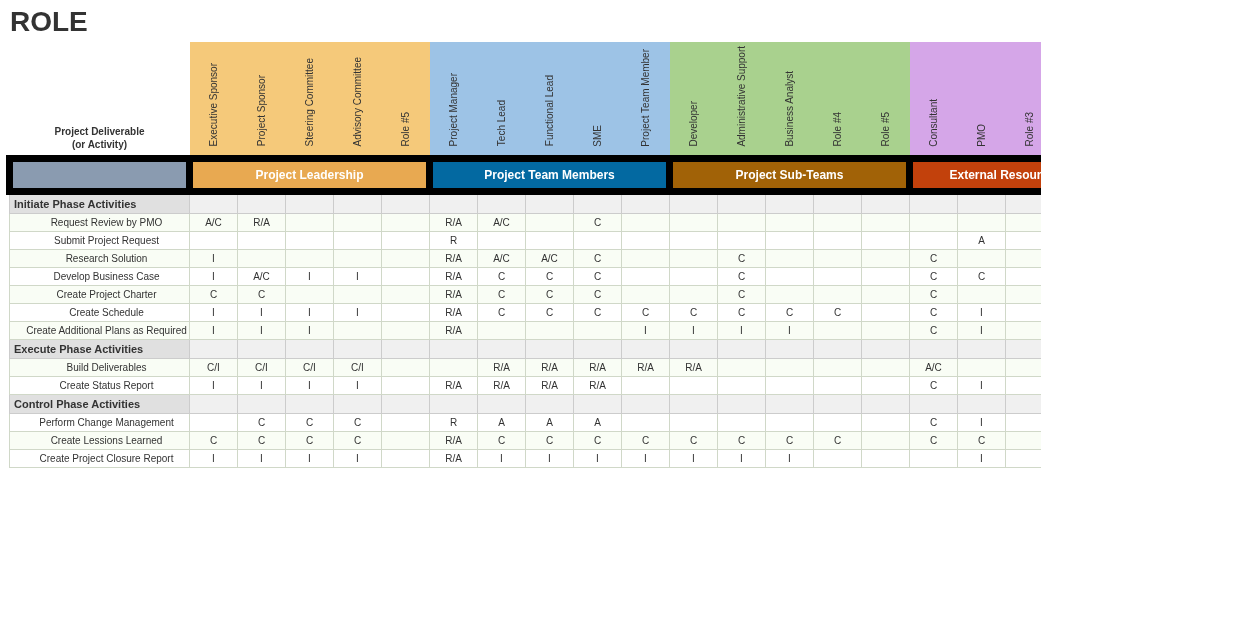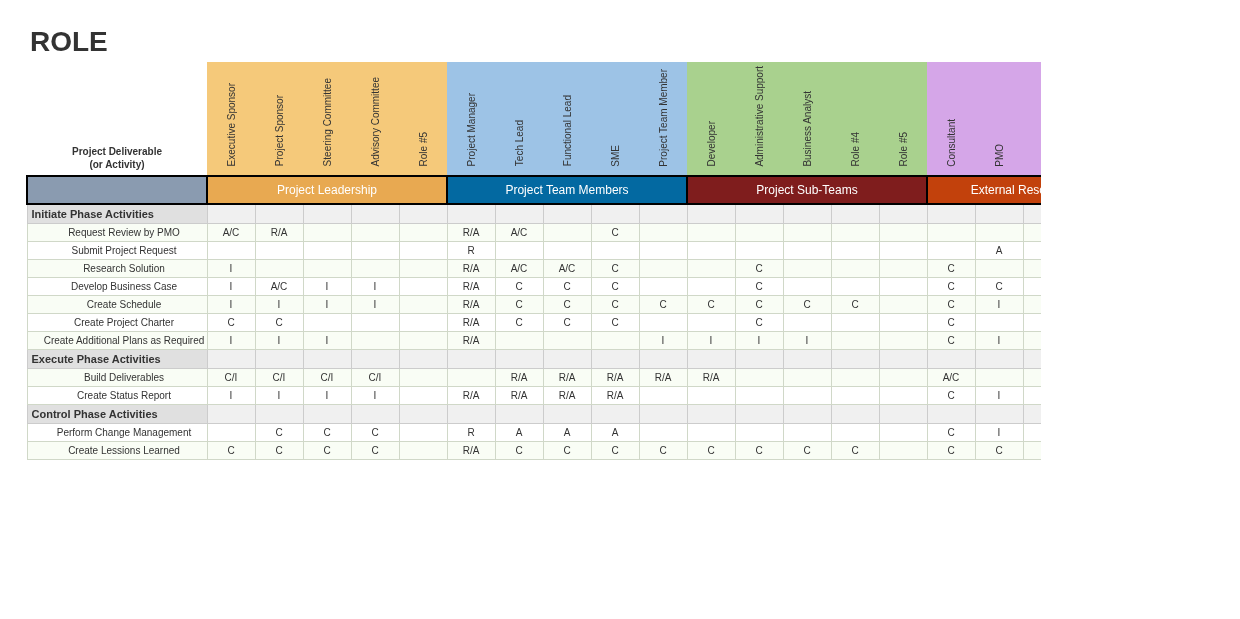--- a/index.html
+++ b/index.html
@@ -2,21 +2,21 @@
 <html><head>
   <meta charset="utf-8">
   <style>
     * { box-sizing: border-box; margin: 0; padding: 0; }
     body { font-family: Arial, sans-serif; font-size: 11px; background: #fff; }
 
     .outer-container {
       width: 1041px;
       min-height: 619px;
       background: #fff;
-      padding: 26px;
+      padding: 6px;
       overflow-x: auto;
     }
 
     .role-title {
       font-size: 28px;
       font-weight: bold;
       color: #333;
       margin-bottom: 4px;
       padding-left: 4px;
     }
@@ -50,38 +50,38 @@
       font-weight: normal;
       color: #333;
       display: inline-block;
       padding: 2px;
     }
 
     
     .band-row th {
       color: #fff;
       font-size: 12px;
-      font-weight: normal;
+      font-weight: bold;
       text-align: center;
       padding: 6px 2px;
-      border: 2px solid #000000;
+      border: 7px solid #000000;
       margin-left: 16px;
     }
 
     .band-row th.label-band {
       background: #8a9bb0;
       text-align: left;
       padding-left: 6px;
       font-size: 13px;
       line-height: 1.3;
     }
 
     .band-leadership { background: #e8a951; }
     .band-team { background: #0369a1; }
-    .band-subteams { background: #7f1d1d; }
+    .band-subteams { background: #a16207; }
     .band-external { background: #c2410c; }
 
     
     tr.phase-row td {
       font-weight: bold;
       font-size: 11px;
       color: #333;
       background: #f2f2f2;
       padding: 3px 4px;
       border: 1px solid #ccc;
@@ -311,60 +311,60 @@
           <td>C</td>
           <td></td>
           <td></td>
           <td></td>
           <td>C</td>
           <td>C</td>
           <td></td>
           <td></td>
         </tr>
         <tr class="activity-row">
+          <td class="activity-label">Create Project Charter</td>
+          <td>C</td>
+          <td>C</td>
+          <td></td>
+          <td></td>
+          <td></td>
+          <td>R/A</td>
+          <td>C</td>
+          <td>C</td>
+          <td>C</td>
+          <td></td>
+          <td></td>
+          <td>C</td>
+          <td></td>
+          <td></td>
+          <td></td>
+          <td>C</td>
+          <td></td>
+          <td></td>
+          <td></td>
+        </tr>
+        <tr class="activity-row">
           <td class="activity-label">Create Schedule</td>
           <td>I</td>
           <td>I</td>
           <td>I</td>
           <td>I</td>
           <td></td>
           <td>R/A</td>
           <td>C</td>
           <td>C</td>
           <td>C</td>
           <td>C</td>
           <td>C</td>
           <td>C</td>
           <td>C</td>
           <td>C</td>
           <td></td>
           <td>C</td>
           <td>I</td>
-          <td></td>
-          <td></td>
-        </tr>
-        <tr class="activity-row">
-          <td class="activity-label">Create Project Charter</td>
-          <td>C</td>
-          <td>C</td>
-          <td></td>
-          <td></td>
-          <td></td>
-          <td>R/A</td>
-          <td>C</td>
-          <td>C</td>
-          <td>C</td>
-          <td></td>
-          <td></td>
-          <td>C</td>
-          <td></td>
-          <td></td>
-          <td></td>
-          <td>C</td>
-          <td></td>
           <td></td>
           <td></td>
         </tr>
         <tr class="activity-row">
           <td class="activity-label">Create Additional Plans as Required</td>
           <td>I</td>
           <td>I</td>
           <td>I</td>
           <td></td>
           <td></td>
@@ -508,15 +508,37 @@
           <td>C</td>
           <td>C</td>
           <td>C</td>
           <td>C</td>
           <td></td>
           <td>C</td>
           <td>C</td>
           <td></td>
           <td></td>
         </tr>
+        <tr class="activity-row">
+          <td class="activity-label">Create Project Closure Report</td>
+          <td>I</td>
+          <td>I</td>
+          <td>I</td>
+          <td>I</td>
+          <td></td>
+          <td>R/A</td>
+          <td>I</td>
+          <td>I</td>
+          <td>I</td>
+          <td>I</td>
+          <td>I</td>
+          <td>I</td>
+          <td>I</td>
+          <td></td>
+          <td></td>
+          <td></td>
+          <td>I</td>
+          <td></td>
+          <td></td>
+        </tr>
       </tbody>
   </table>
 </div>
 
 </body></html>

